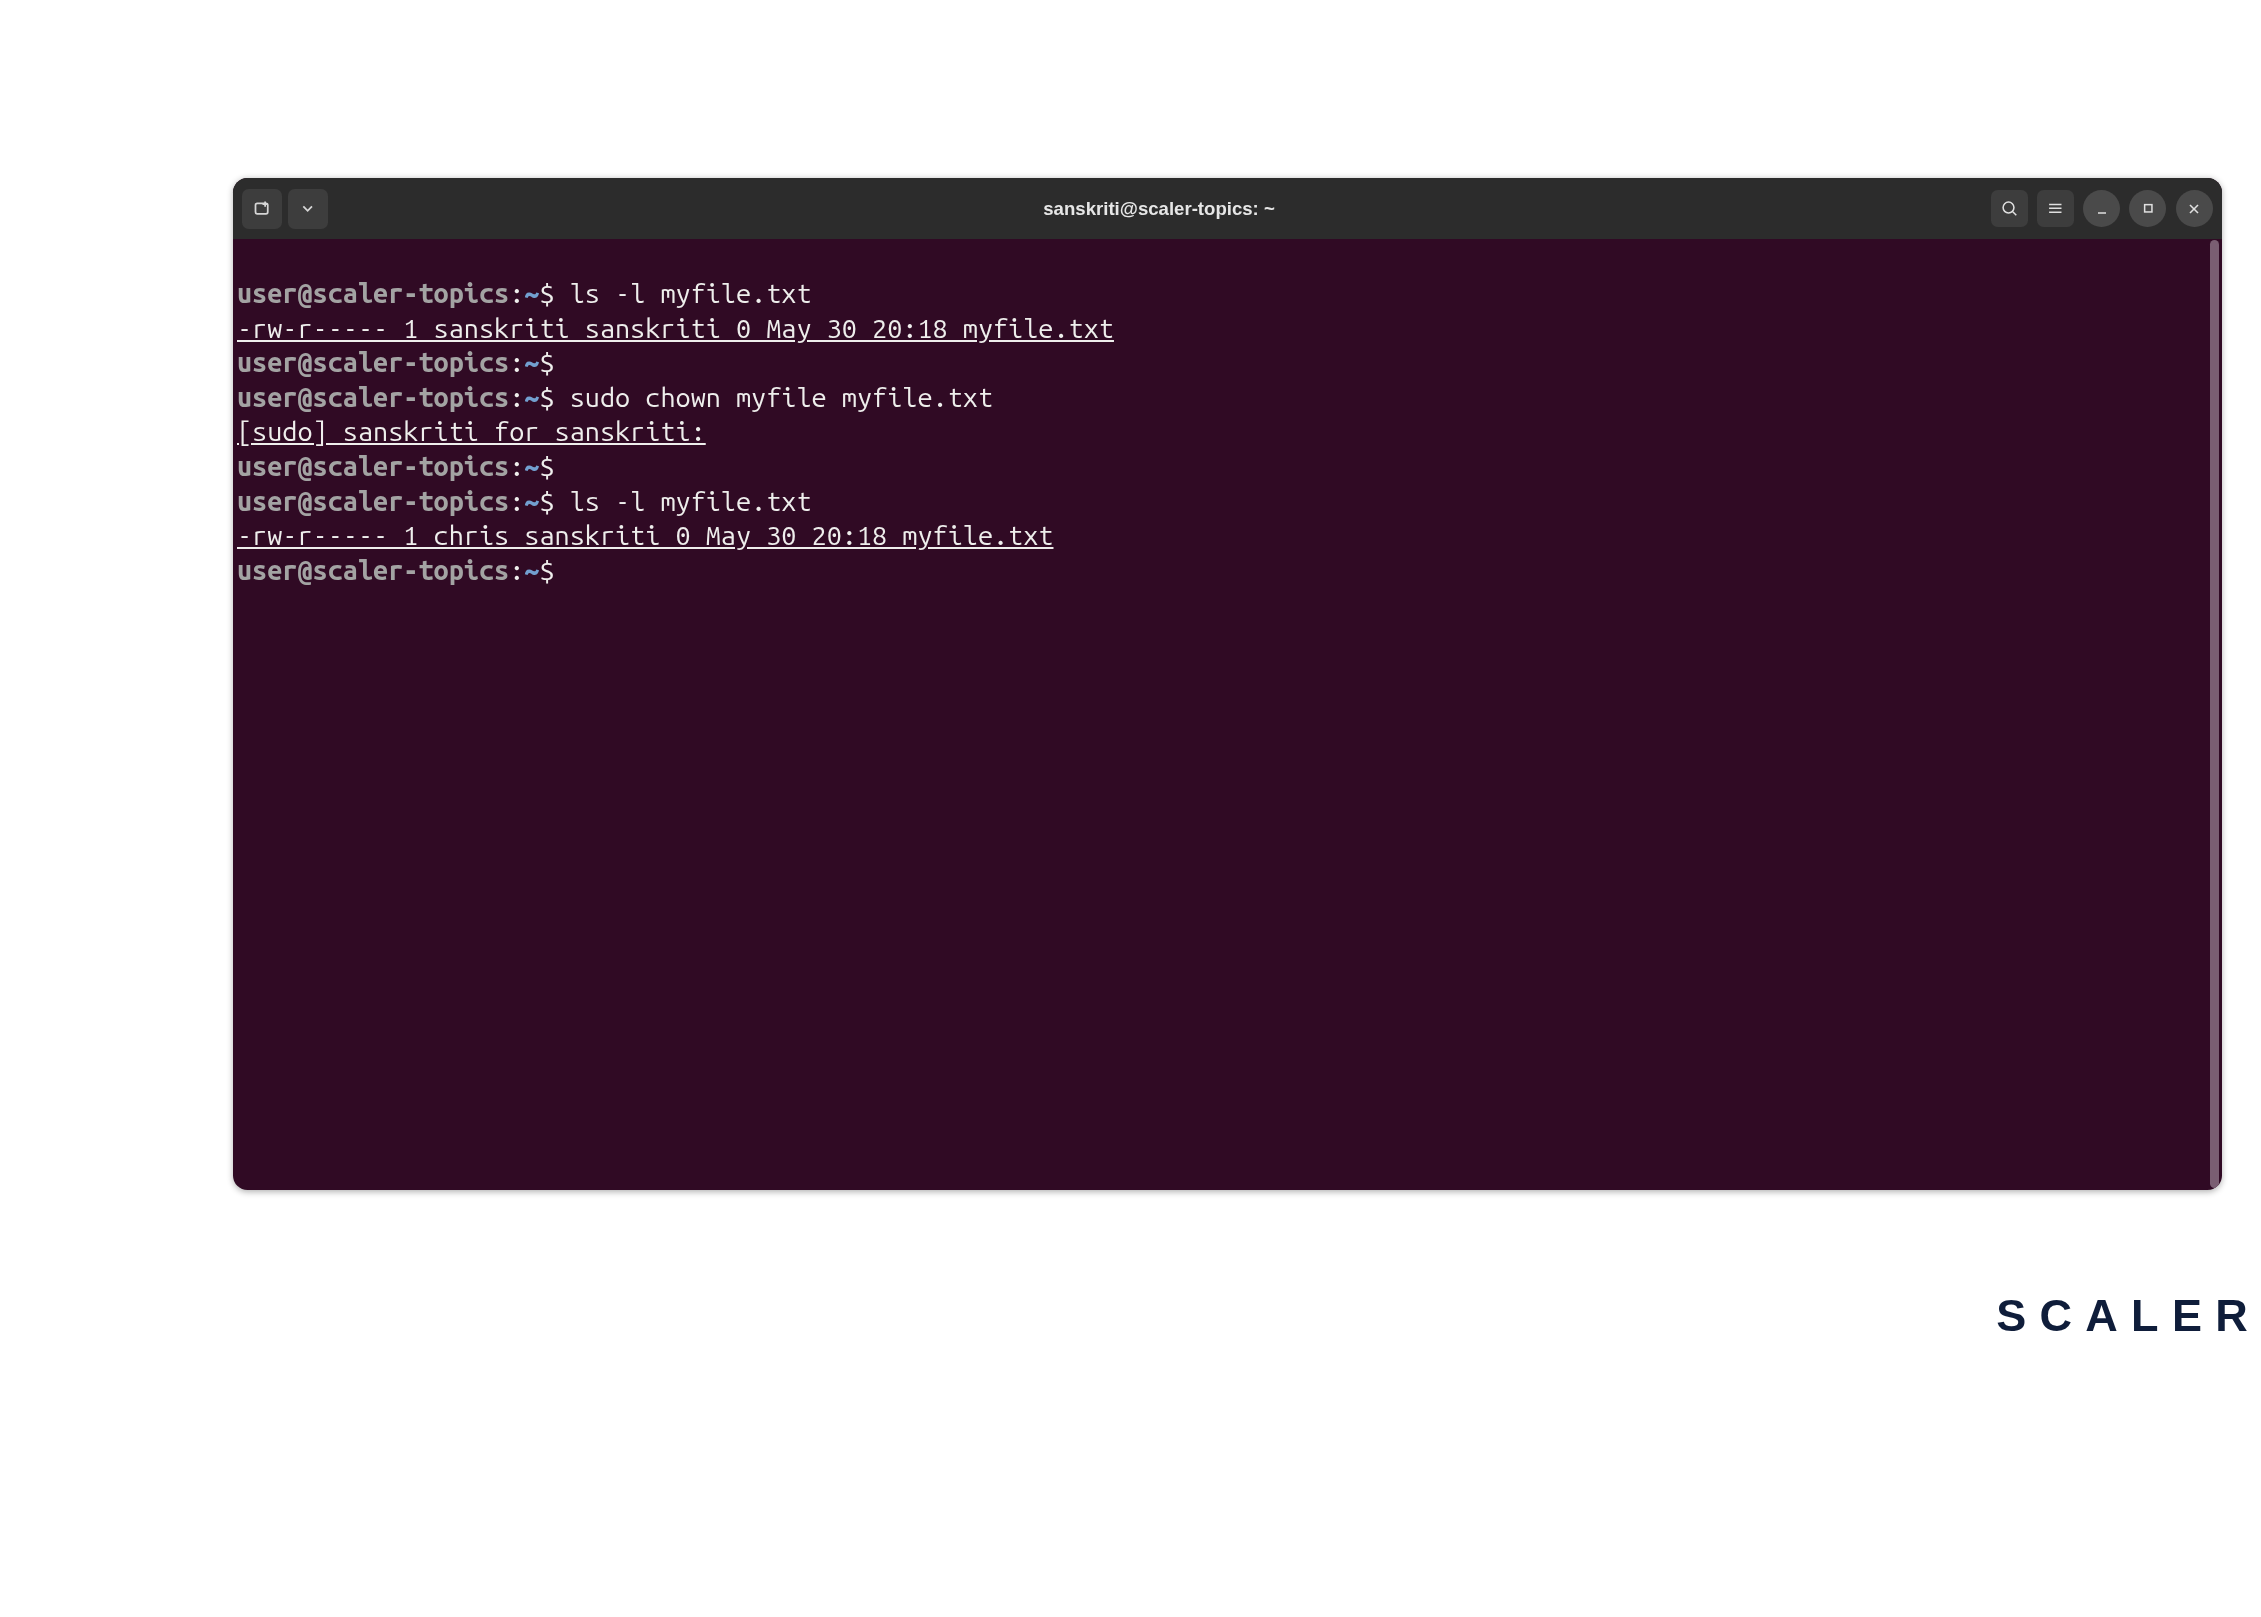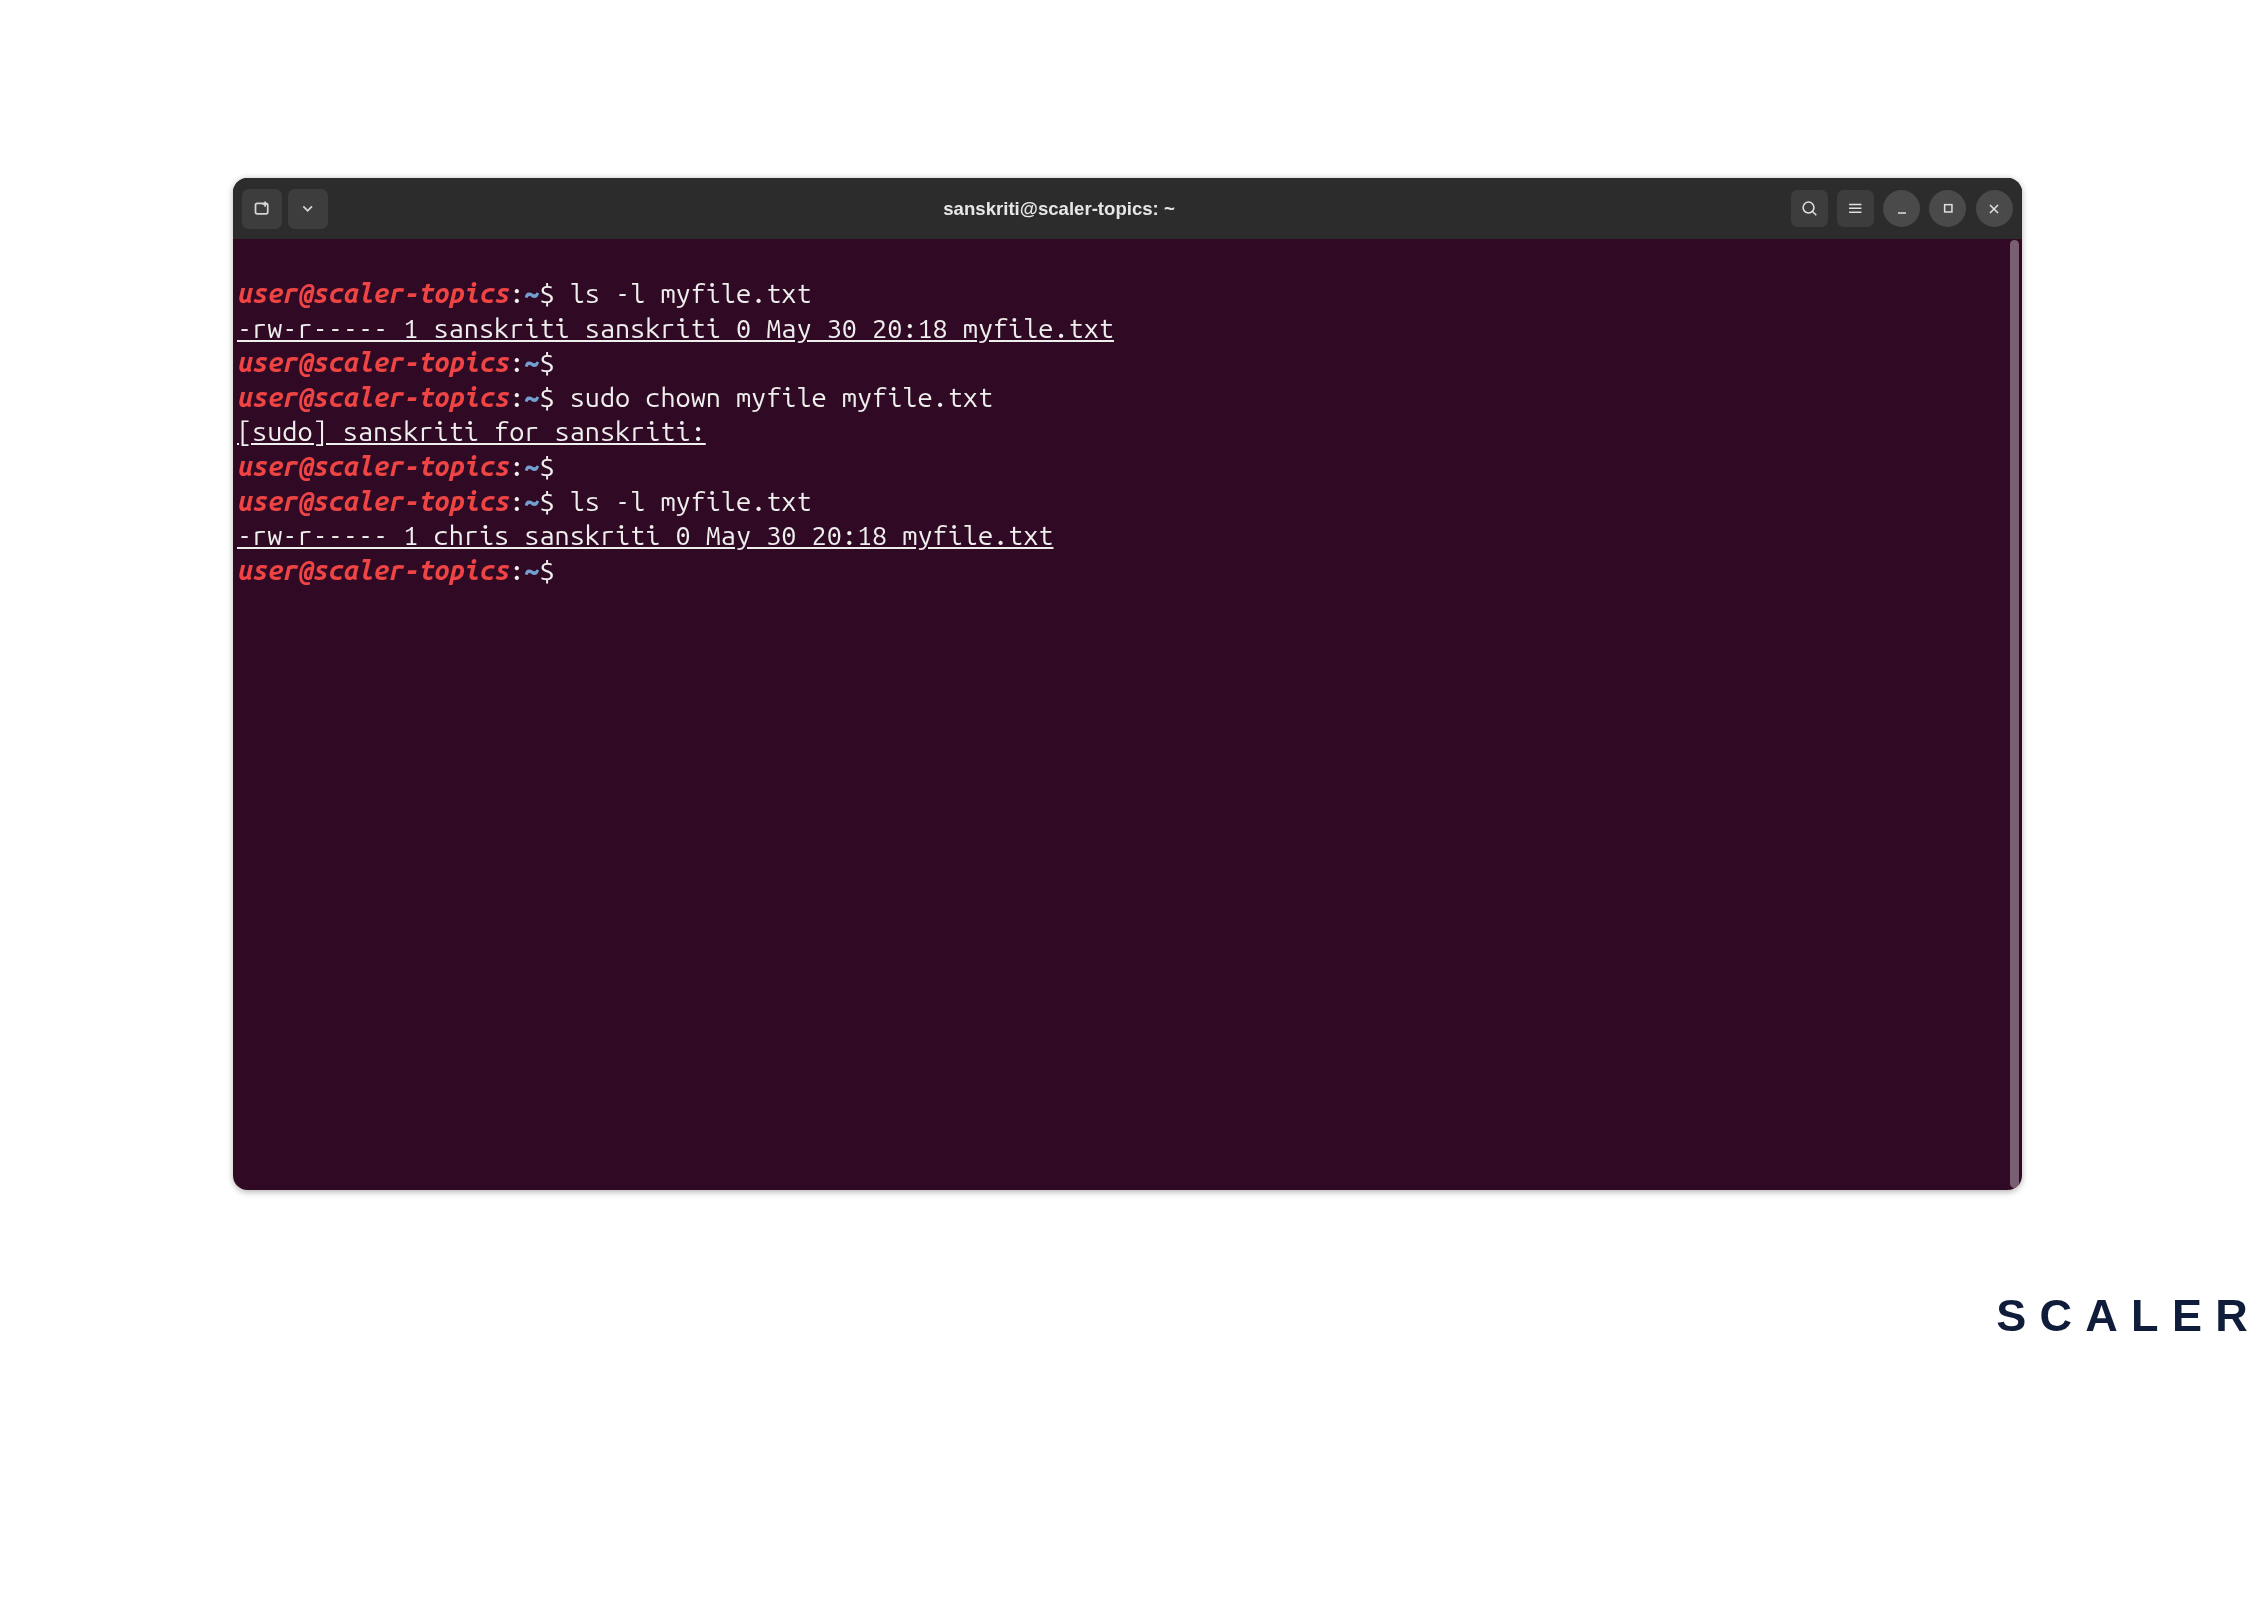--- a/index.html
+++ b/index.html
@@ -7,21 +7,21 @@
     width: 2261px;
     height: 1617px;
     background: #ffffff;
     font-family: sans-serif;
     position: relative;
   }
   .terminal-window {
     position: absolute;
     left: 233px;
     top: 178px;
-    width: 1789px;
+    width: 1989px;
     height: 1012px;
     background: #300a24;
     border-radius: 14.6px 14.6px 14.6px 14.6px;
     overflow: hidden;
     box-shadow: 0 1.3px 6.7px rgba(0,0,0,0.3);
   }
   .titlebar {
     height: 61px;
     background: #2c2c2c;
     display: flex;
@@ -79,21 +79,21 @@
   .terminal-body {
     padding: 2.7px 4px;
     font-family: "Ubuntu Mono", "DejaVu Sans Mono", "Liberation Mono", Consolas, monospace;
     font-size: 27px;
     line-height: 1.28;
     color: #eeeeec;
     white-space: pre;
     position: relative;
     height: calc(100% - 61px);
   }
-  .user-host { color: #ef4444; font-weight: bold; font-style: italic; }
+  .user-host { color: #a3a3a3; font-weight: bold; }
   .colon { color: #eeeeec; }
   .path   { color: #729fcf; font-weight: bold; }
   .prompt { color: #eeeeec; }
   .cmd    { color: #eeeeec; }
   .out    { color: #eeeeec; text-decoration: underline; }
   .scrollbar {
     position: absolute;
     right: 2.7px;
     top: 1.3px;
     width: 9.3px;

